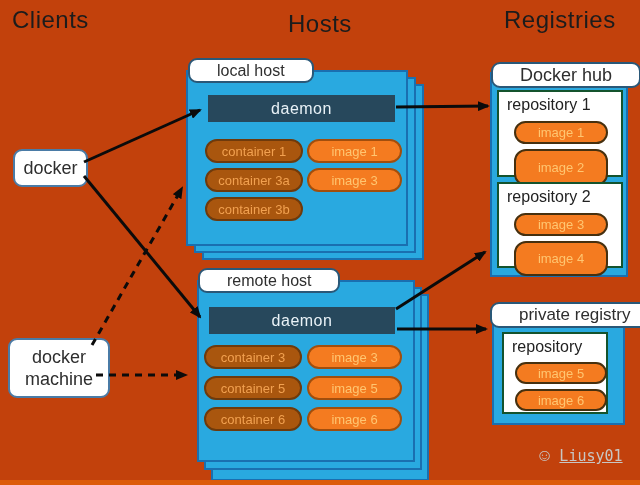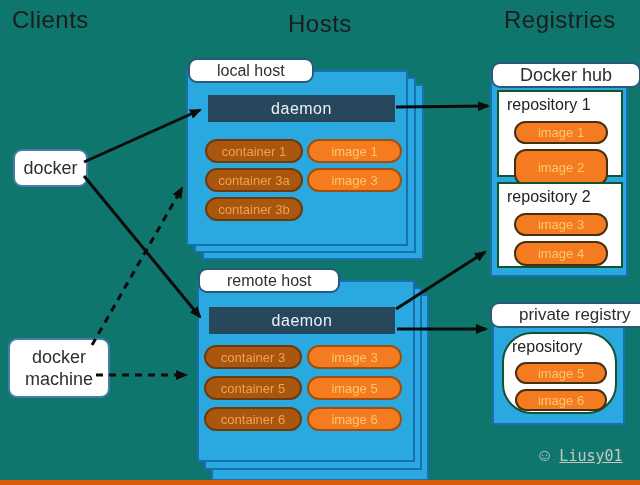--- a/index.html
+++ b/index.html
@@ -1,18 +1,18 @@
 <!DOCTYPE html>
 <html><head>
 <meta charset="utf-8">
 <style>
   html,body{margin:0;padding:0;}
   .canvas{
     position:relative;width:640px;height:485px;overflow:hidden;
-    background:#0f766e;
+    background:#c2410c;
     font-family:"Liberation Sans", sans-serif;
   }
   .hdr{position:absolute;font-size:24px;color:#1c1c1c;letter-spacing:.5px;z-index:2;}
   .client-box{
     position:absolute;background:#fff;border:2px solid #4A7BA6;border-radius:9px;
     display:flex;align-items:center;justify-content:center;text-align:center;
     font-size:18px;color:#2e2e2e;line-height:1.25;z-index:3;
   }
   .blue{position:absolute;background:#29A9E0;border:2px solid #1A6FB0;box-sizing:border-box;}
   .z1{z-index:1}.z2{z-index:2}
@@ -78,26 +78,26 @@
   <div class="blue z2" style="left:490px;top:72px;width:138px;height:205px;"></div>
   <div class="tag" style="left:491px;top:62px;height:26px;font-size:18px;">Docker hub</div>
   <div class="repo" style="left:497px;top:90px;width:126px;height:87px;">
     <div class="repo-title">repository 1</div>
     <div class="pill reg" style="left:15px;top:29px;width:94px;height:23px;">image 1</div>
     <div class="pill reg" style="left:15px;top:57px;width:94px;height:37px;">image 2</div>
   </div>
   <div class="repo" style="left:497px;top:182px;width:126px;height:86px;">
     <div class="repo-title">repository 2</div>
     <div class="pill reg" style="left:15px;top:29px;width:94px;height:23px;">image 3</div>
-    <div class="pill reg" style="left:15px;top:57px;width:94px;height:25px;">image 4</div>
+    <div class="pill reg" style="left:15px;top:57px;width:94px;height:35px;">image 4</div>
   </div>
 
   <div class="blue z2" style="left:492px;top:312px;width:133px;height:113px;"></div>
   <div class="tag" style="left:490px;top:302px;height:26px;font-size:17px;">private registry</div>
-  <div class="repo" style="left:502px;top:332px;width:115px;height:82px;border-radius:30px;">
+  <div class="repo" style="left:502px;top:332px;width:106px;height:82px;">
     <div class="repo-title">repository</div>
     <div class="pill reg" style="left:11px;top:28px;width:92px;height:22px;">image 5</div>
     <div class="pill reg" style="left:11px;top:55px;width:92px;height:22px;">image 6</div>
   </div>
 
   <svg class="arrows" width="640" height="485" viewBox="0 0 640 485">
     <defs>
       <marker id="ah" viewBox="0 0 12 10" refX="10" refY="5" markerWidth="12" markerHeight="10" markerUnits="userSpaceOnUse" orient="auto">
         <path d="M0,0 L12,5 L0,10 Z" fill="#0B0B0B"></path>
       </marker>

